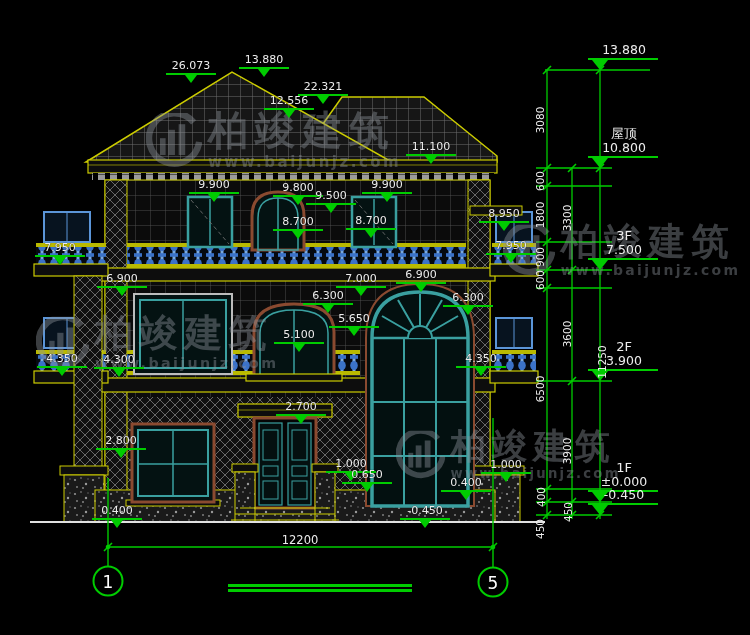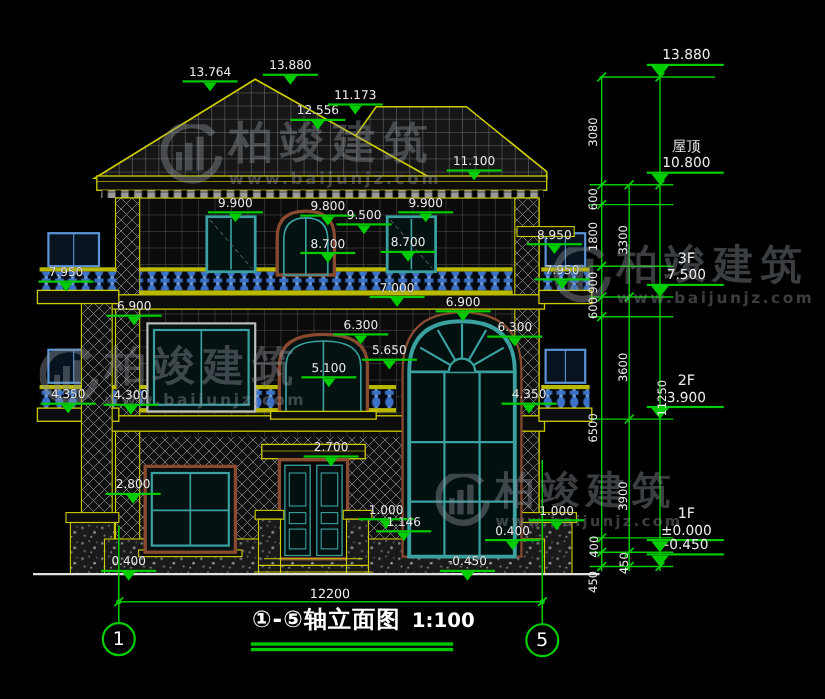--- a/index.html
+++ b/index.html
@@ -294,36 +294,36 @@
       <rect x="35" y="12" width="7" height="33" fill="currentColor"></rect>
     </svg>
     <div class="wm-txt">
       <div class="wm-brand">柏竣建筑</div>
       <div class="wm-url">www.baijunjz.com</div>
     </div>
   </div>
 </div>
 <div id="markers">
       <div class="mk" style="left: 159px; top: 60px;">
-        <span class="mk-t">13.764</span>
+        <span class="mk-t">26.073</span>
         <span class="mk-line"></span>
         <span class="mk-tri"></span>
       </div>
       <div class="mk" style="left: 232px; top: 54px;">
         <span class="mk-t">13.880</span>
         <span class="mk-line"></span>
         <span class="mk-tri"></span>
       </div>
       <div class="mk" style="left: 257px; top: 95px;">
         <span class="mk-t">12.556</span>
         <span class="mk-line"></span>
         <span class="mk-tri"></span>
       </div>
       <div class="mk" style="left: 291px; top: 81px;">
-        <span class="mk-t">11.173</span>
+        <span class="mk-t">22.321</span>
         <span class="mk-line"></span>
         <span class="mk-tri"></span>
       </div>
       <div class="mk" style="left: 399px; top: 141px;">
         <span class="mk-t">11.100</span>
         <span class="mk-line"></span>
         <span class="mk-tri"></span>
       </div>
       <div class="mk" style="left: 182px; top: 179px;">
         <span class="mk-t">9.900</span>
@@ -363,21 +363,21 @@
       <div class="mk" style="left: 28px; top: 242px;">
         <span class="mk-t">7.950</span>
         <span class="mk-line"></span>
         <span class="mk-tri"></span>
       </div>
       <div class="mk" style="left: 479px; top: 240px;">
         <span class="mk-t">7.950</span>
         <span class="mk-line"></span>
         <span class="mk-tri"></span>
       </div>
-      <div class="mk" style="left: 329px; top: 256px;">
+      <div class="mk" style="left: 329px; top: 273px;">
         <span class="mk-t">7.000</span>
         <span class="mk-line"></span>
         <span class="mk-tri"></span>
       </div>
       <div class="mk" style="left: 90px; top: 273px;">
         <span class="mk-t">6.900</span>
         <span class="mk-line"></span>
         <span class="mk-tri"></span>
       </div>
       <div class="mk" style="left: 389px; top: 269px;">
@@ -429,21 +429,21 @@
         <span class="mk-t">2.700</span>
         <span class="mk-line"></span>
         <span class="mk-tri"></span>
       </div>
       <div class="mk" style="left: 319px; top: 458px;">
         <span class="mk-t">1.000</span>
         <span class="mk-line"></span>
         <span class="mk-tri"></span>
       </div>
       <div class="mk" style="left: 335px; top: 469px;">
-        <span class="mk-t">1.146</span>
+        <span class="mk-t">0.650</span>
         <span class="mk-line"></span>
         <span class="mk-tri"></span>
       </div>
       <div class="mk" style="left: 474px; top: 459px;">
         <span class="mk-t">1.000</span>
         <span class="mk-line"></span>
         <span class="mk-tri"></span>
       </div>
       <div class="mk" style="left: 434px; top: 477px;">
         <span class="mk-t">0.400</span>
@@ -514,19 +514,16 @@
       <div class="dim" style="left: 568px; top: 512px;">450</div>
       <div class="dim" style="left: 602px; top: 362px;">11250</div>
     </div>
 <div id="bubbles">
       <div class="bub" style="left: 108px; top: 581px;">1</div>
       <div class="bub" style="left: 493px; top: 582px;">5</div>
     </div>
 
 <div class="hdim" id="dim12200" style="left:300px;top:533px">12200</div>
 
-<div id="title">
-  <span>①-⑤轴立面图</span><span class="scale">1:100</span>
-</div>
 <div class="title-ul" style="top:584px"></div>
 <div class="title-ul" style="top:589px"></div>
 
 </div>
 
 </body></html>

